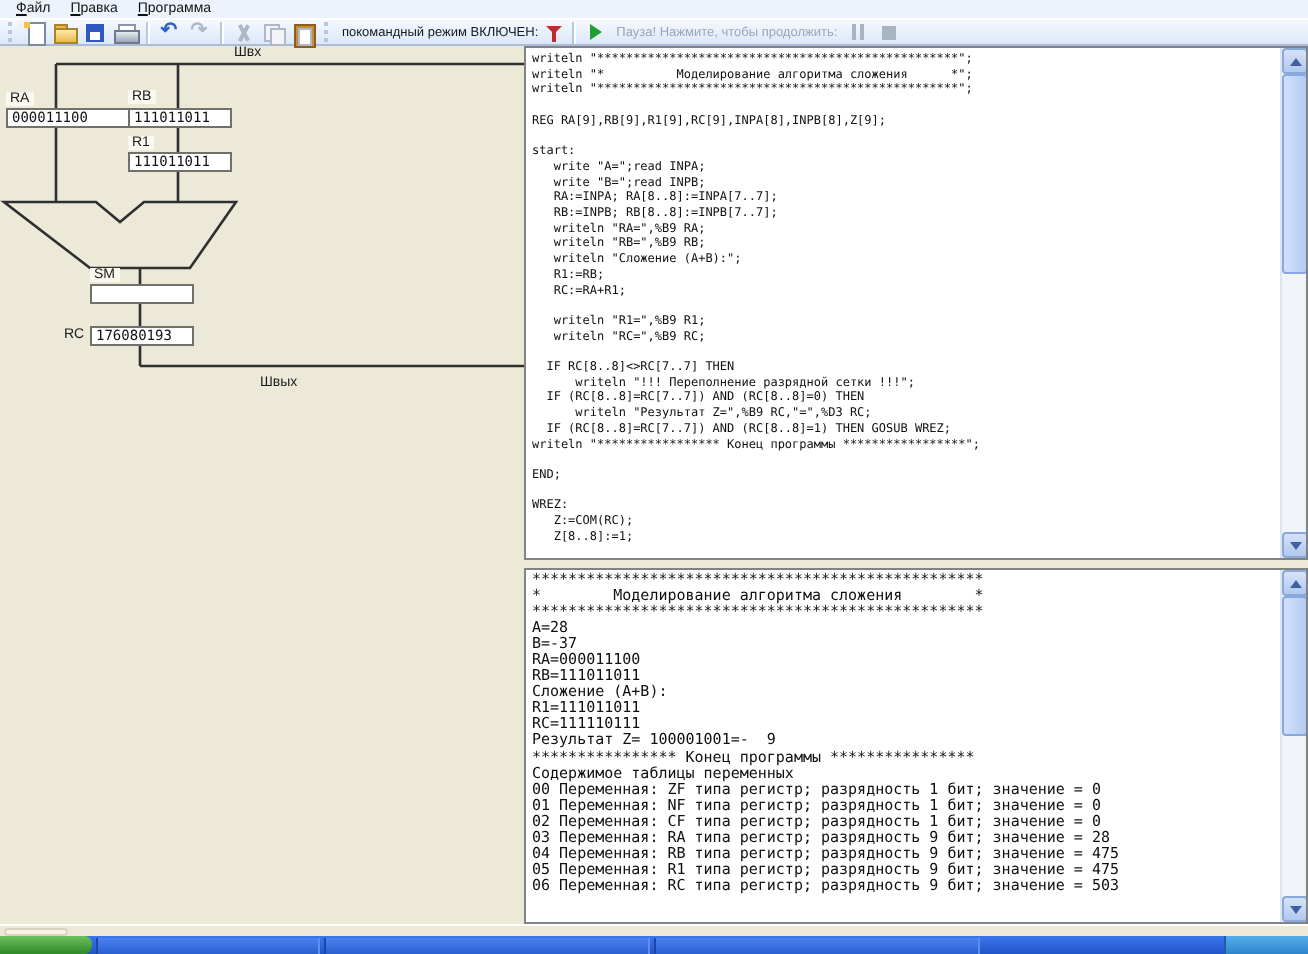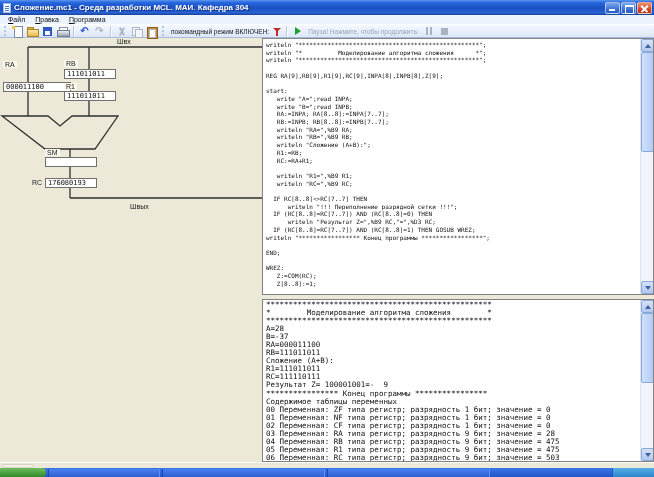--- a/index.html
+++ b/index.html
@@ -134,27 +134,20 @@
     border-left:1px solid #1c46a8; border-right:1px solid #5d8ef2; }
   .tb1 { left:48px; width:112px; } .tb2 { left:162px; width:163px; } .tb3 { left:327px; width:163px; }
   .tray { position:absolute; right:0; top:0; width:42px; height:9px;
     background:linear-gradient(180deg,#55aee8,#2f85cc); border-left:1px solid #1e5ea8; }
 </style>
 </head>
 <body>
 
 <div class="window">
 
-  <div class="titlebar">
-    <div class="app-icon"></div>
-    <div class="title-text">Сложение.mc1 - Среда разработки MCL. МАИ. Кафедра 304</div>
-    <div class="winbtn btn-min"></div>
-    <div class="winbtn btn-restore"></div>
-    <div class="winbtn btn-close"></div>
-  </div>
 
   <div class="menubar">
     <span class="menu-item">Файл</span>
     <span class="menu-item">Правка</span>
     <span class="menu-item">Программа</span>
   </div>
 
   <div class="toolbar">
     <div class="tb-handle"></div>
     <div class="tb-btn">
@@ -210,21 +203,21 @@
         <line x1="28" y1="9" x2="28" y2="78" stroke="#2f2f2f" stroke-width="1.3"></line>
         <line x1="89" y1="9" x2="89" y2="78" stroke="#2f2f2f" stroke-width="1.3"></line>
         <polygon points="2,78 48,78 60,88 72,78 118,78 95,111 45,111" fill="none" stroke="#2f2f2f" stroke-width="1.3"></polygon>
         <line x1="70" y1="111" x2="70" y2="160" stroke="#2f2f2f" stroke-width="1.3"></line>
         <line x1="70" y1="160" x2="262" y2="160" stroke="#2f2f2f" stroke-width="1.3"></line>
       </svg>
       <span class="bus-label" style="left:117px; top:0px;">Швх</span>
       <span class="bus-label" style="left:130px; top:165px;">Швых</span>
 
       <span class="reg-label" style="left:3px; top:23px;">RA</span>
-      <div class="reg-box" style="left:3px; top:44px; width:68px;">000011100</div>
+      <div class="reg-box" style="left:3px; top:31px; width:68px;">000011100</div>
 
       <span class="reg-label" style="left:64px; top:22px;">RB</span>
       <div class="reg-box" style="left:64px; top:31px; width:52px;">111011011</div>
 
       <span class="reg-label" style="left:64px; top:45px;">R1</span>
       <div class="reg-box" style="left:64px; top:53px; width:52px;">111011011</div>
 
       <span class="reg-label" style="left:45px; top:111px;">SM</span>
       <div class="reg-box" style="left:45px; top:119px; width:52px;"></div>
 

